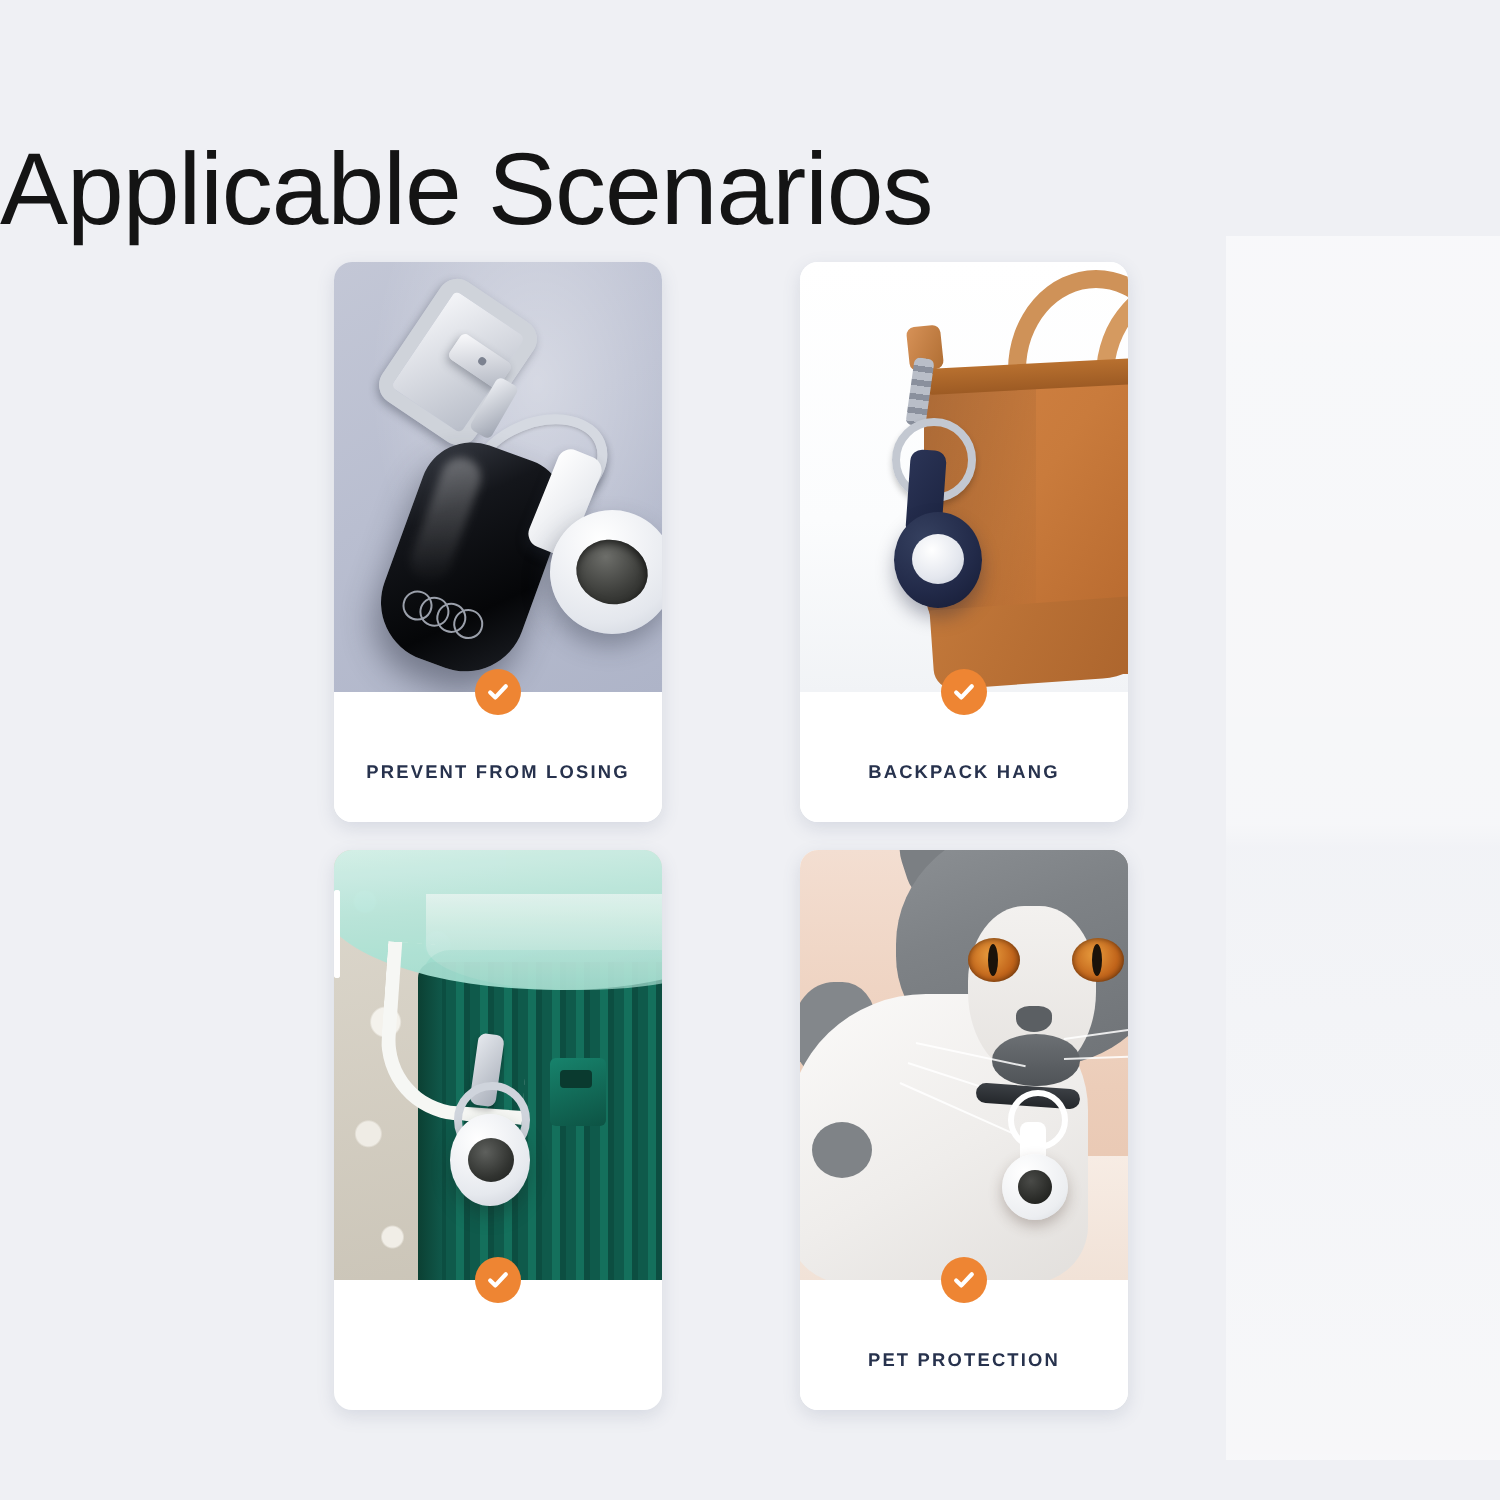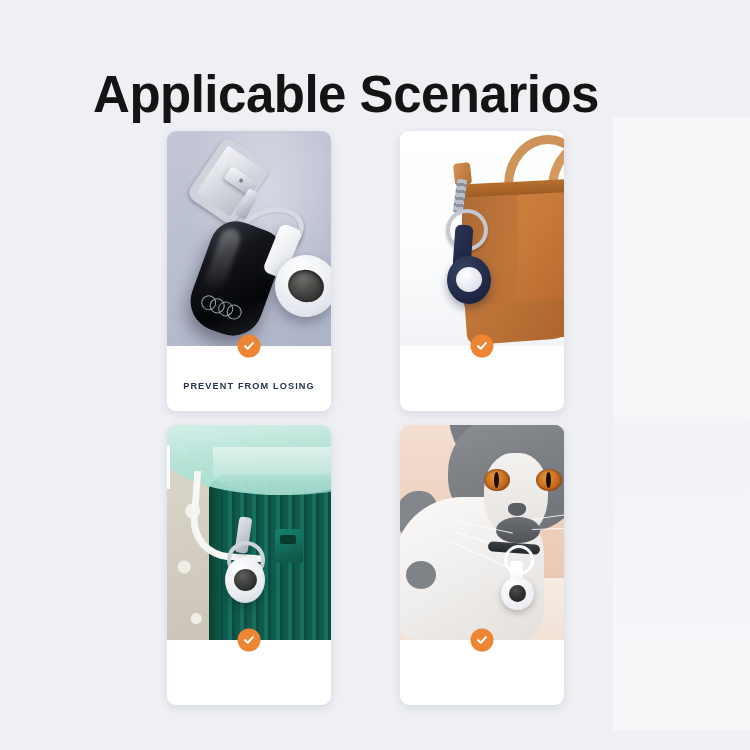--- a/index.html
+++ b/index.html
@@ -29,23 +29,23 @@
                 rgba(247,249,251,0.30) 50%,
                 rgba(255,255,255,0.50) 100%);
     pointer-events: none;
   }
 
   .page-title {
     position: absolute;
     left: 0;
     top: 31px;
     width: 692px;
-    text-align: center;
+    text-align: left;
     font-size: 51px;
-    font-weight: 700;
+    font-weight: 400;
     letter-spacing: -0.5px;
     color: #141414;
     font-family: "Liberation Sans", sans-serif;
     white-space: nowrap;
   }
 
   .grid {
     position: absolute;
     left: 167px;
     top: 131px;
@@ -479,20 +479,23 @@
       <div class="tab"></div>
       <div class="chain"></div>
       <div class="sring"></div>
       <div class="navy-strap"></div>
       <div class="navy-tag"></div>
     </div>
     <div class="check-badge">
       <svg width="13" height="13" viewBox="0 0 13 13" aria-hidden="true">
         <path d="M2.6 6.7 L5.2 9.2 L10.4 3.6" fill="none" stroke="#ffffff" stroke-width="2.1" stroke-linecap="round" stroke-linejoin="round"></path>
       </svg>
+    </div>
+    <div class="card-footer">
+      <div class="card-label">BACKPACK HANG</div>
     </div>
   </div>
 
   <div class="card">
     <div class="card-photo ph-case">
       <div class="gravel"></div>
       <div class="case-top"></div>
       <div class="case"></div>
       <div class="case-edge"></div>
       <div class="bluestrip"></div>
@@ -535,15 +538,18 @@
       <div class="collar"></div>
       <div class="ctag-ring"></div>
       <div class="ctag-strap"></div>
       <div class="ctag"></div>
     </div>
     <div class="check-badge">
       <svg width="13" height="13" viewBox="0 0 13 13" aria-hidden="true">
         <path d="M2.6 6.7 L5.2 9.2 L10.4 3.6" fill="none" stroke="#ffffff" stroke-width="2.1" stroke-linecap="round" stroke-linejoin="round"></path>
       </svg>
     </div>
+    <div class="card-footer">
+      <div class="card-label">PET PROTECTION</div>
+    </div>
   </div>
 
 </div>
 
 </body></html>

